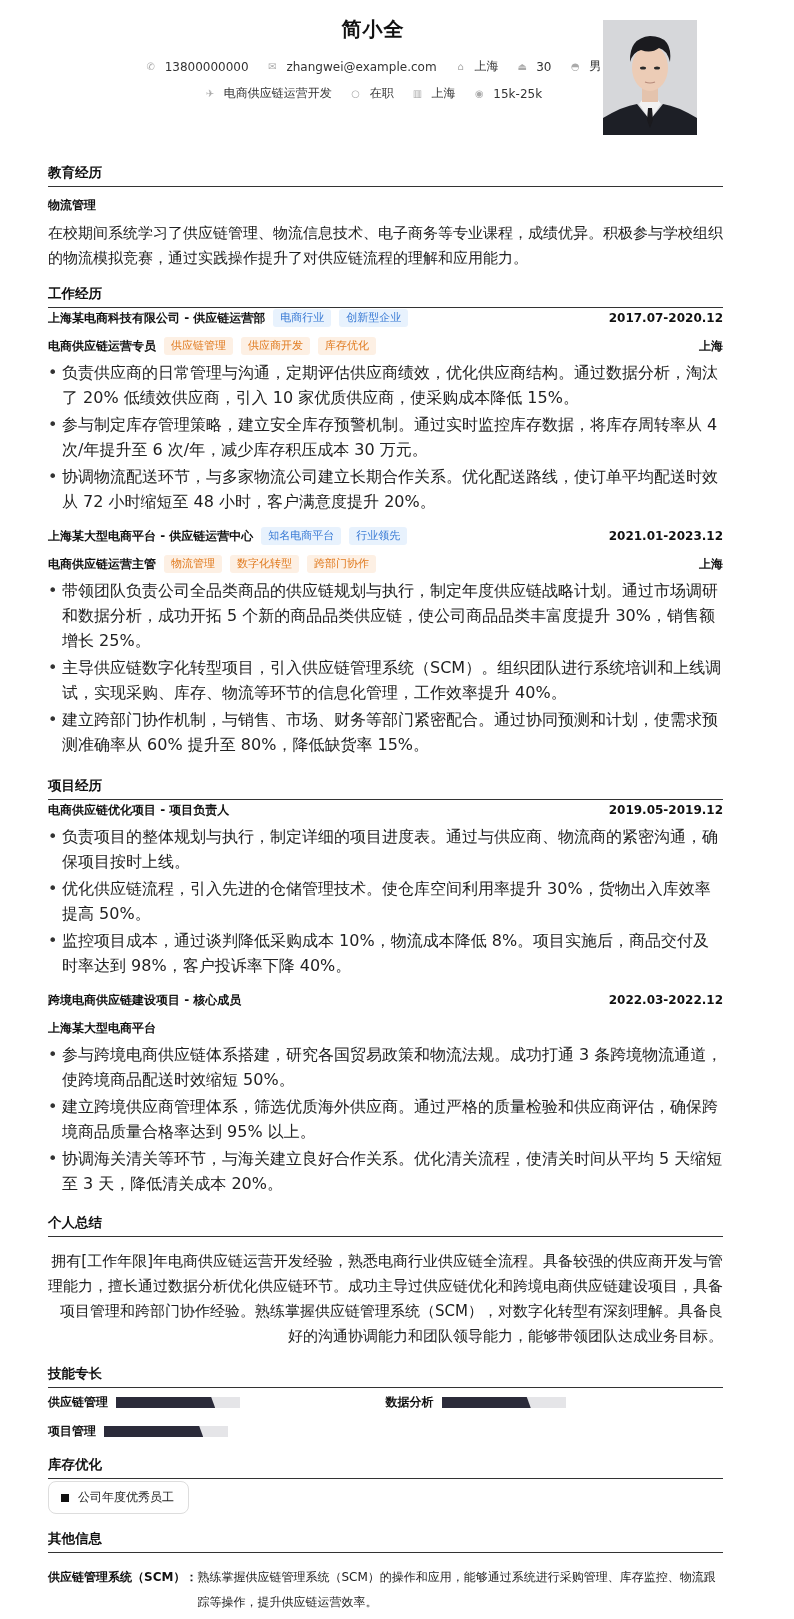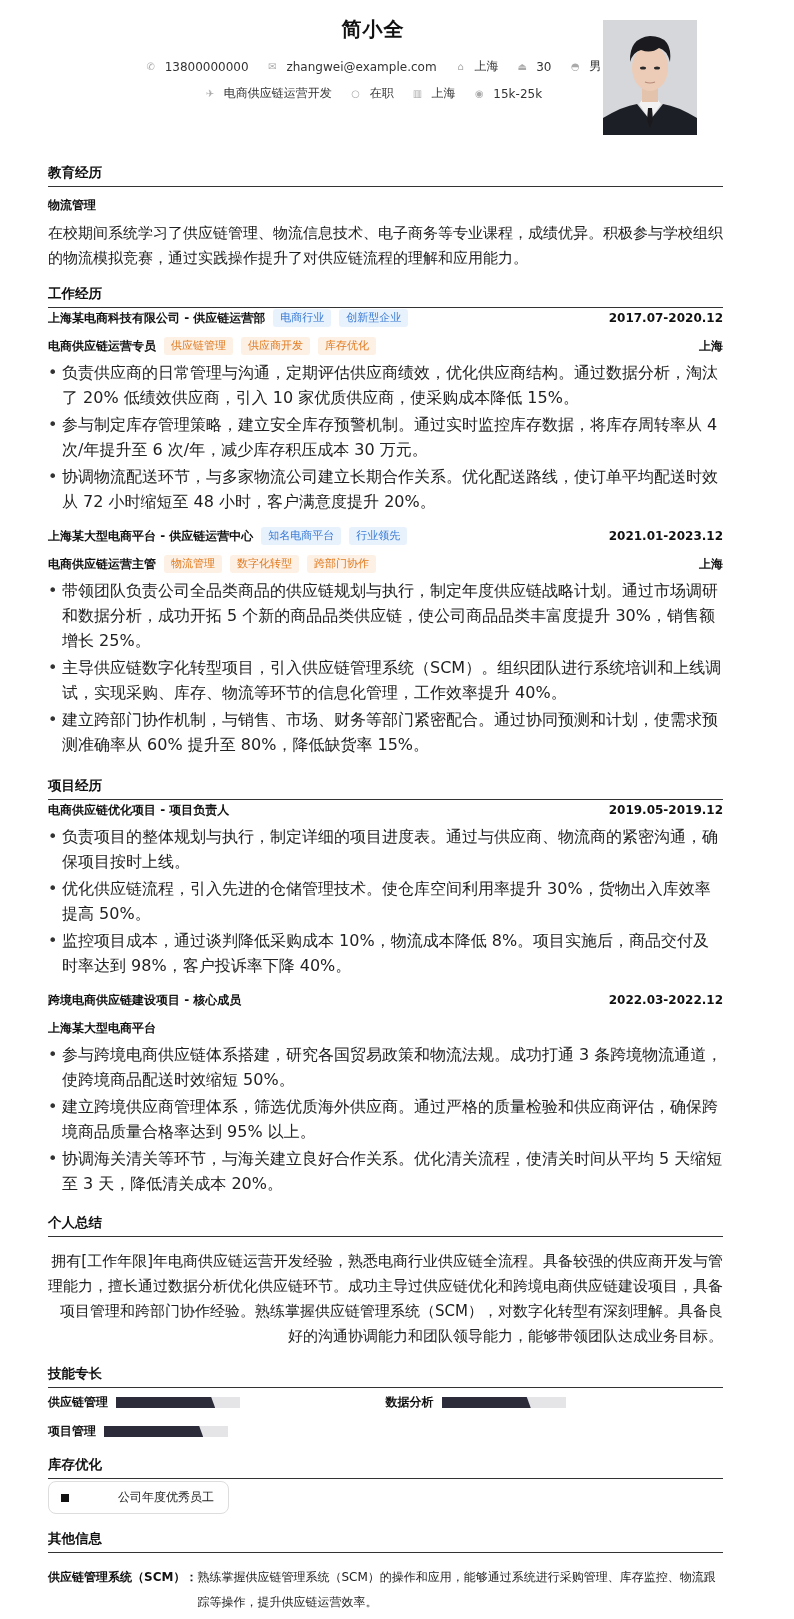--- a/index.html
+++ b/index.html
@@ -40,21 +40,21 @@
   .block { margin-bottom: 10px; }
 
   
   .skills { display: grid; grid-template-columns: 1fr 1fr; row-gap: 12px; margin-top: 6px; }
   .skill { display: flex; align-items: center; }
   .skill-label { font-weight: bold; font-size: 12px; color: #111; margin-right: 8px; }
   .skill-bar { width: 124px; height: 11px; background: #e5e5e8; position: relative; overflow: hidden; }
   .skill-fill { position: absolute; left: 0; top: 0; bottom: 0; background: #2b2b3a; clip-path: polygon(0 0, calc(100% - 4px) 0, 100% 100%, 0 100%); }
 
   
-  .award { display: inline-flex; align-items: center; border: 1px solid #ddd; border-radius: 8px; padding: 7px 14px 7px 12px; margin-top: 2px; font-size: 12px; color: #222; gap: 40px; }
+  .award { display: inline-flex; align-items: center; border: 1px solid #ddd; border-radius: 8px; padding: 7px 14px 7px 12px; margin-top: 2px; font-size: 12px; color: #222; }
   .award .sq { width: 8px; height: 8px; background: #111; margin-right: 9px; }
 
   
   .other-row { display: flex; font-size: 12px; line-height: 25px; margin-top: 12px; }
   .other-key { font-weight: bold; color: #111; white-space: nowrap; }
   .other-val { color: #222; }
 </style>
 </head>
 <body>
 

